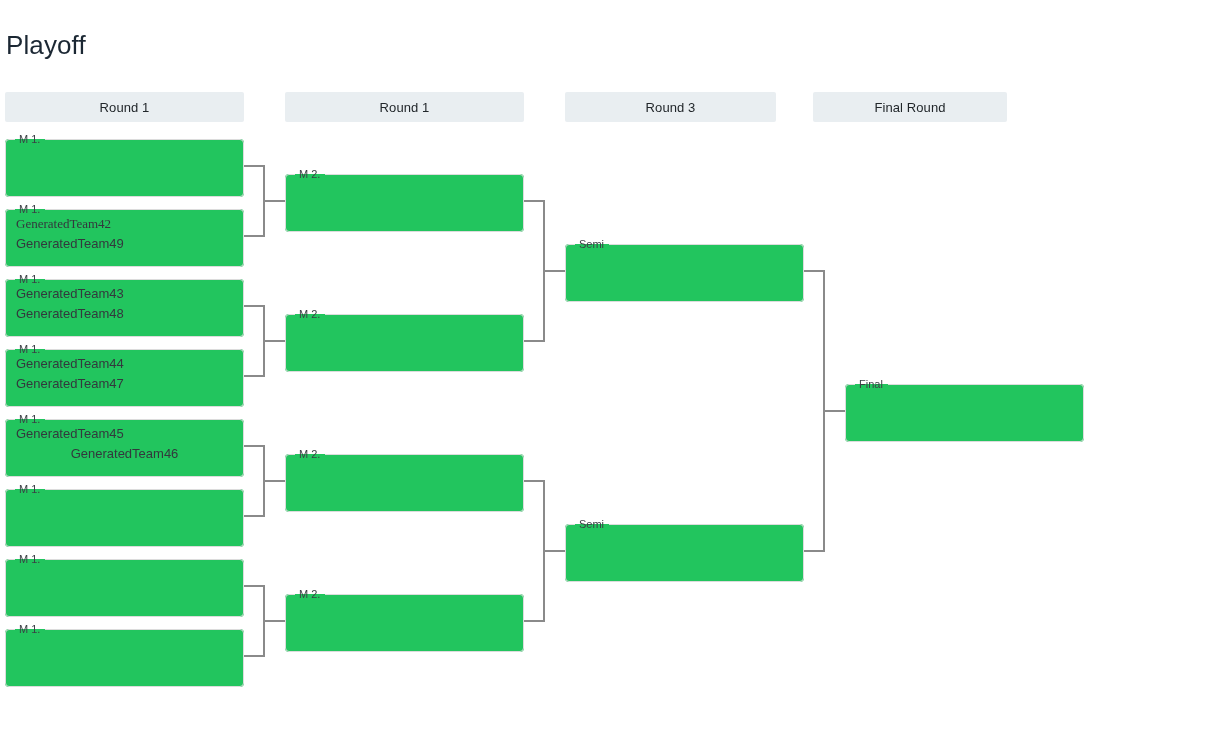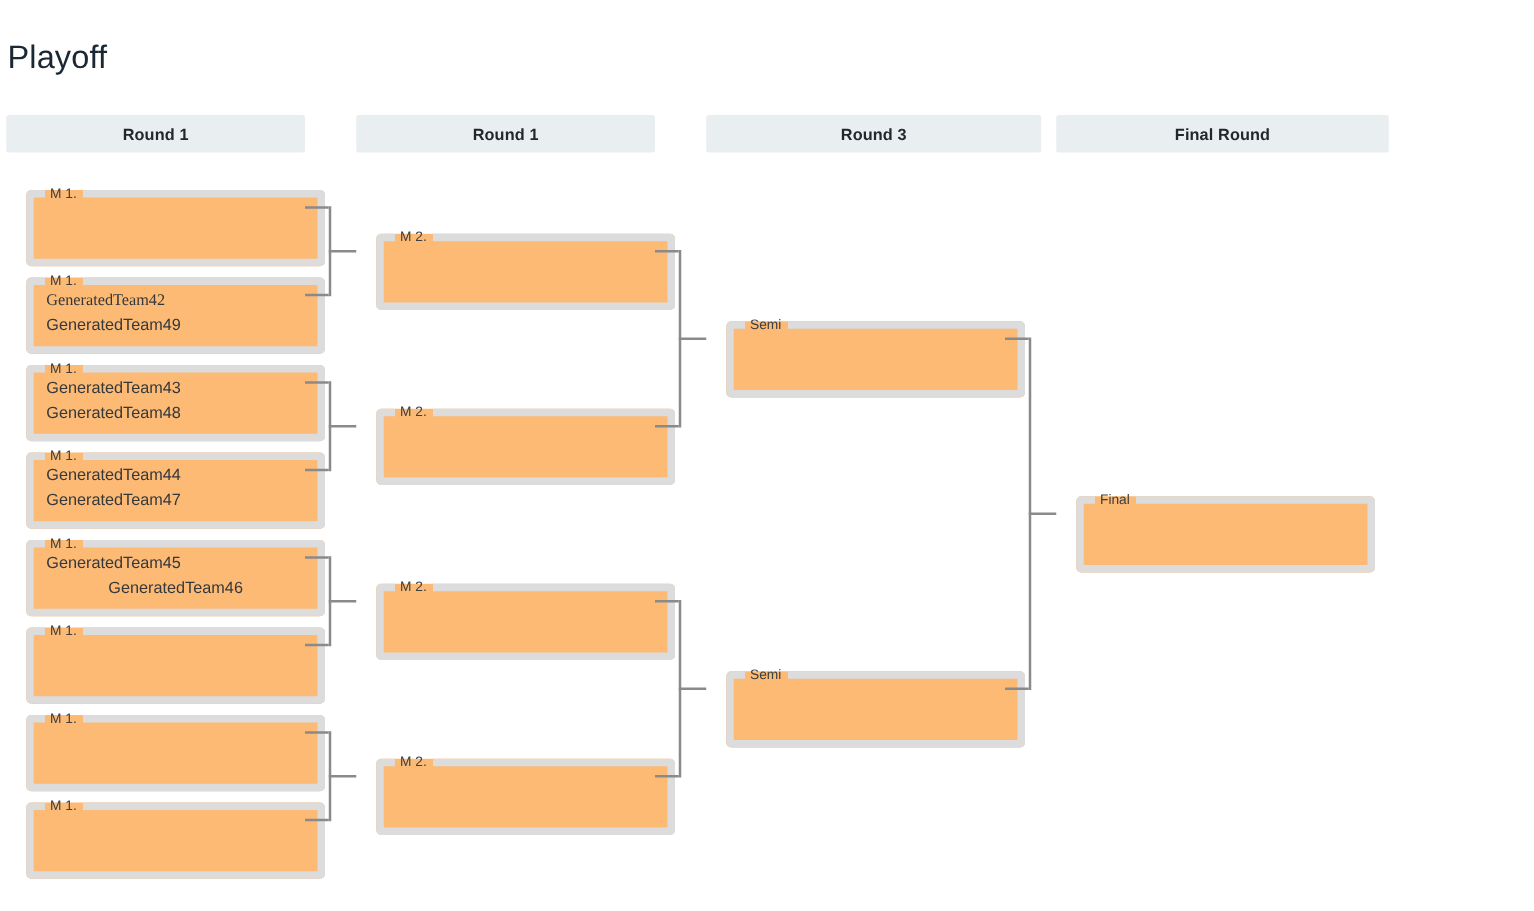--- a/index.html
+++ b/index.html
@@ -44,35 +44,35 @@
   
   .round-header {
     position: absolute;
     height: 30px;
     background: #e9eef1;
     border-radius: 2px;
     display: flex;
     align-items: center;
     justify-content: center;
     font-size: 13px;
-    font-weight: bold;
+    font-weight: normal;
     color: #22272b;
     letter-spacing: 0.1px;
     white-space: nowrap;
     user-select: none;
   }
 
   
   .match-card {
     position: absolute;
-    border: 6px solid #f97316;
+    border: 1px solid #f97316;
     border-radius: 4px;
-    background: #fdba74;
+    background: #22c55e;
     padding: 0;
-    margin: 16px;
+    margin: 0;
     min-width: 0;
   }
   .match-legend {
     margin-left: 9px;
     padding: 0 5px 0 4px;
     font-size: 11px;
     line-height: 12px;
     font-weight: 400;
     color: #3b4045;
     white-space: nowrap;
@@ -107,22 +107,22 @@
 </style>
 </head>
 <body style="background: rgb(255, 255, 255);">
 
 <h1 id="page-title" style="color: rgb(27, 39, 51);">Playoff</h1>
 
 <div id="bracket">
 
 <div class="round-header" style="left: 5px; top: 92px; width: 239px; height: 30px; background: rgb(233, 238, 241); color: rgb(34, 39, 43);">Round 1</div>
     <div class="round-header" style="left: 285px; top: 92px; width: 239px; height: 30px; background: rgb(233, 238, 241); color: rgb(34, 39, 43);">Round 1</div>
-    <div class="round-header" style="left: 565px; top: 92px; width: 268px; height: 30px; background: rgb(233, 238, 241); color: rgb(34, 39, 43);">Round 3</div>
-    <div class="round-header" style="left: 845px; top: 92px; width: 266px; height: 30px; background: rgb(233, 238, 241); color: rgb(34, 39, 43);">Final Round</div>
+    <div class="round-header" style="left: 565px; top: 92px; width: 211px; height: 30px; background: rgb(233, 238, 241); color: rgb(34, 39, 43);">Round 3</div>
+    <div class="round-header" style="left: 813px; top: 92px; width: 194px; height: 30px; background: rgb(233, 238, 241); color: rgb(34, 39, 43);">Final Round</div>
     <fieldset class="match-card" style="left: 5px; top: 133px; width: 239px; height: 64px; border-color: rgb(220, 220, 220);">
       <legend class="match-legend" style="color: rgb(59, 64, 69);">M 1.</legend>
     </fieldset>
     <fieldset class="match-card" style="left: 5px; top: 203px; width: 239px; height: 64px; border-color: rgb(220, 220, 220);">
       <legend class="match-legend" style="color: rgb(59, 64, 69);">M 1.</legend>
       <div class="match-body">
         <div class="team-row" style="color: rgb(51, 56, 61); font-family: Liberation Serif, serif;">GeneratedTeam42</div>
         <div class="team-row" style="color: rgb(51, 56, 61);">GeneratedTeam49</div>
       </div>
     </fieldset>

